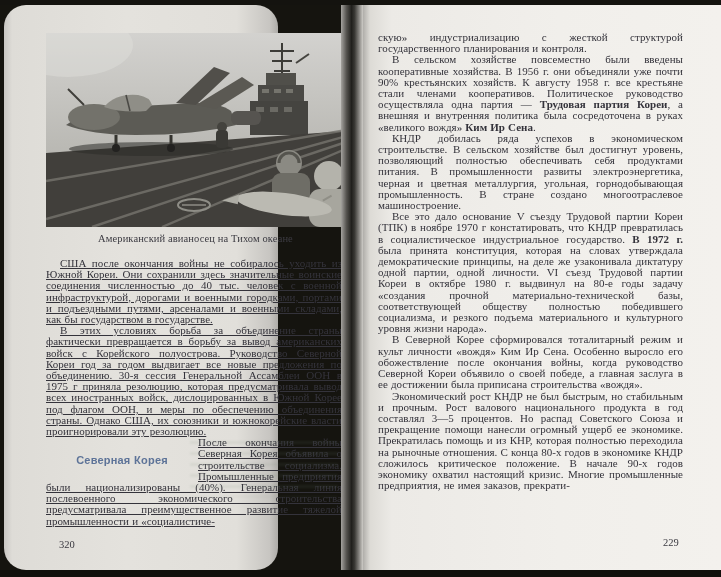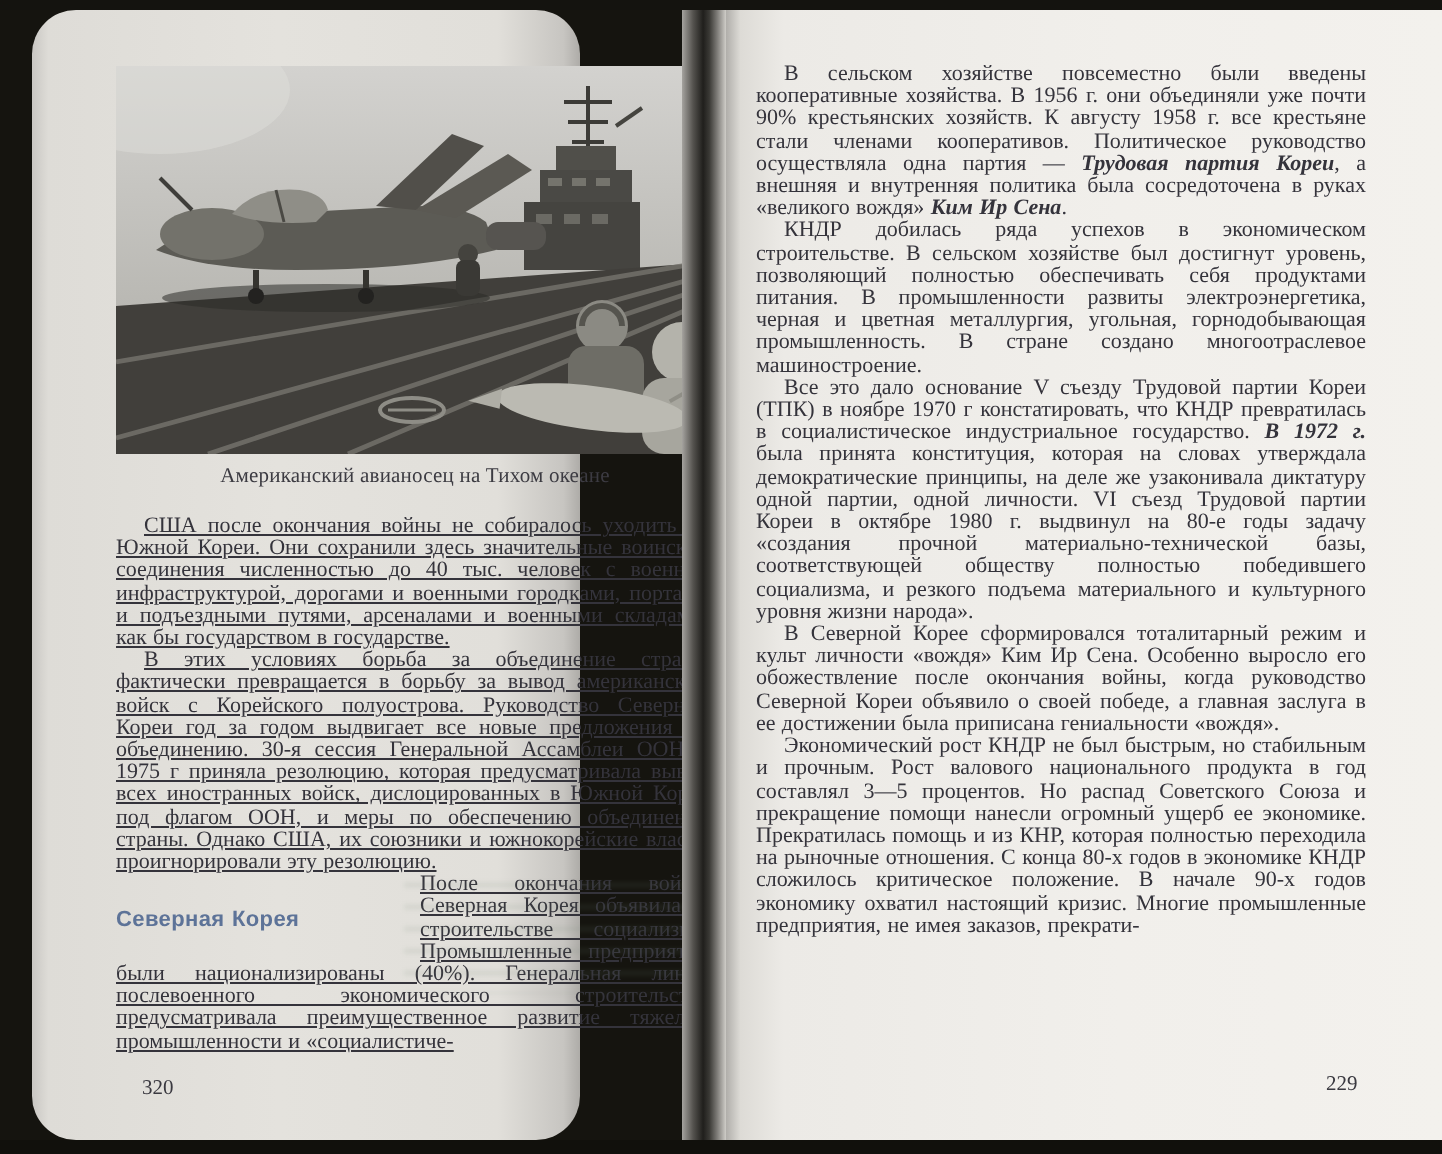--- a/index.html
+++ b/index.html
@@ -3,21 +3,21 @@
 <meta charset="utf-8">
 <style>
   * { margin:0; padding:0; box-sizing:border-box; }
   html,body { width:721px; height:577px; background:#0e0d0a; }
   .spread {
     position:relative; width:721px; height:577px; overflow:hidden;
     background:#15140f; font-family:"Liberation Serif", serif;
   }
   .page { position:absolute; top:5px; bottom:7px; }
   .page-left {
-    left:16px; width:274px;
+    left:4px; width:274px;
     background:linear-gradient(90deg,#c9c7c3 0,#dedcd7 3%,#e4e2dd 45%,#e1dfda 85%,#c7c5c1 97%,#aeaca8 100%);
     border-radius:22px;
   }
   .gutter {
     position:absolute; top:5px; bottom:7px; left:341px; width:22px;
     background:linear-gradient(90deg,#a5a39f 0,#55534f 25%,#201f1c 48%,#3a3935 62%,#7e7c78 80%,#cfcdc8 100%);
   }
   .page-right {
     left:363px; width:358px;
     background:linear-gradient(90deg,#b0aeaa 0,#dddbd6 2%,#eceae6 8%,#f1efeb 55%,#f3f1ed 100%);
@@ -32,25 +32,25 @@
   }
 
   .body-text {
     position:absolute; color:#34333b; font-size:11px; line-height:11.2px;
     text-align:justify; word-spacing:.4px;
   }
   .left-text  { left:42px; top:253px; width:296px;text-decoration:underline; }
   .right-text { left:15px; top:27px;  width:305px; }
   .para { text-indent:14px; }
   .para.no-indent { text-indent:0; }
-  .para b { font-weight:bold;font-style:italic; }
+  .para b { font-weight:bold; }
 
   .heading-float {
     float:left; width:152px; height:34px;
-    display:flex; align-items:flex-end; justify-content:flex-start; padding-bottom:5px;
+    display:flex; align-items:flex-end; justify-content:center; padding-bottom:5px;
   }
   .section-heading {
     font-family:"Liberation Sans", sans-serif; font-weight:bold; font-size:11px;
     color:var(--heading-color,#5d7398); letter-spacing:.2px; text-indent:0;
   }
 
   .show-through {
     position:absolute; left:186px; top:436px; width:148px; height:56px;
     background:repeating-linear-gradient(180deg, rgba(115,135,115,.20) 0 3px, transparent 3px 11px);
     filter:blur(1px); opacity:.55; pointer-events:none;
@@ -154,24 +154,25 @@
 
     <div class="show-through"></div>
 
     <div class="pagenum pagenum-left">320</div>
   </div>
 
   <div class="gutter"></div>
 
   <div class="page page-right">
     <div class="body-text right-text">
+        <p class="para no-indent"><span>скую» индустриализацию с жесткой структурой государственного планирования и контроля.</span></p>
         <p class="para"><span>В сельском хозяйстве повсеместно были введены кооперативные хозяйства. В 1956 г. они объединяли уже почти 90% крестьянских хозяйств. К августу 1958 г. все крестьяне стали членами кооперативов. Политическое руководство осуществляла одна партия — </span><b>Трудовая партия Кореи</b><span>, а внешняя и внутренняя политика была сосредоточена в руках «великого вождя» </span><b>Ким Ир Сена</b><span>.</span></p>
         <p class="para"><span>КНДР добилась ряда успехов в экономическом строительстве. В сельском хозяйстве был достигнут уровень, позволяющий полностью обеспечивать себя продуктами питания. В промышленности развиты электроэнергетика, черная и цветная металлургия, угольная, горнодобывающая промышленность. В стране создано многоотраслевое машиностроение.</span></p>
         <p class="para"><span>Все это дало основание V съезду Трудовой партии Кореи (ТПК) в ноябре 1970 г констатировать, что КНДР превратилась в социалистическое индустриальное государство. </span><b>В 1972 г.</b><span> была принята конституция, которая на словах утверждала демократические принципы, на деле же узаконивала диктатуру одной партии, одной личности. VI съезд Трудовой партии Кореи в октябре 1980 г. выдвинул на 80-е годы задачу «создания прочной материально-технической базы, соответствующей обществу полностью победившего социализма, и резкого подъема материального и культурного уровня жизни народа».</span></p>
-        <p class="para"><span>В Северной Корее сформировался тоталитарный режим и культ личности «вождя» Ким Ир Сена. Особенно выросло его обожествление после окончания войны, когда руководство Северной Кореи объявило о своей победе, а главная заслуга в ее достижении была приписана гениальности «вождя».</span></p>
+        <p class="para"><span>В Северной Корее сформировался тоталитарный режим и культ личности «вождя» Ким Ир Сена. Особенно выросло его обожествление после окончания войны, когда руководство Северной Кореи объявило о своей победе, а главная заслуга в ее достижении была приписана строительства «вождя».</span></p>
         <p class="para"><span>Экономический рост КНДР не был быстрым, но стабильным и прочным. Рост валового национального продукта в год составлял 3—5 процентов. Но распад Советского Союза и прекращение помощи нанесли огромный ущерб ее экономике. Прекратилась помощь и из КНР, которая полностью переходила на рыночные отношения. С конца 80-х годов в экономике КНДР сложилось критическое положение. В начале 90-х годов экономику охватил настоящий кризис. Многие промышленные предприятия, не имея заказов, прекрати-</span></p>
       </div>
 
     <div class="pagenum pagenum-right">229</div>
   </div>
 
   <div class="edge-top"></div>
   <div class="edge-bottom"></div>
 </div>
 

